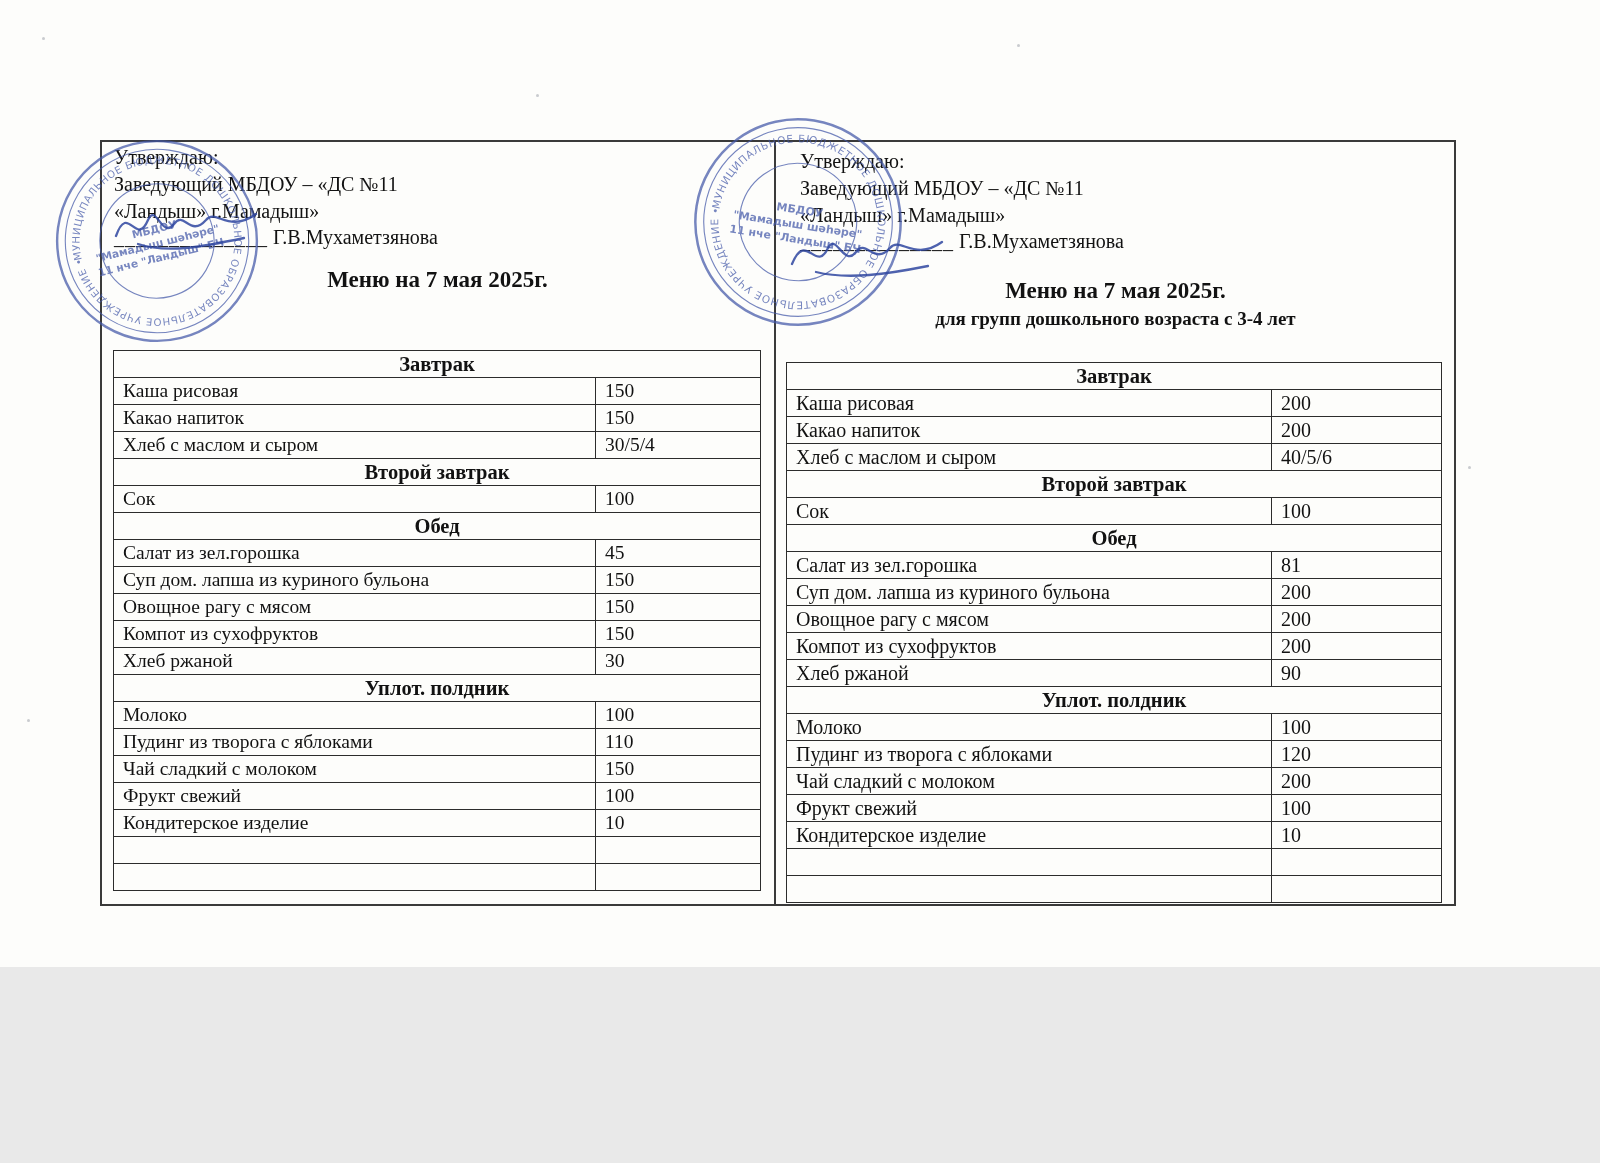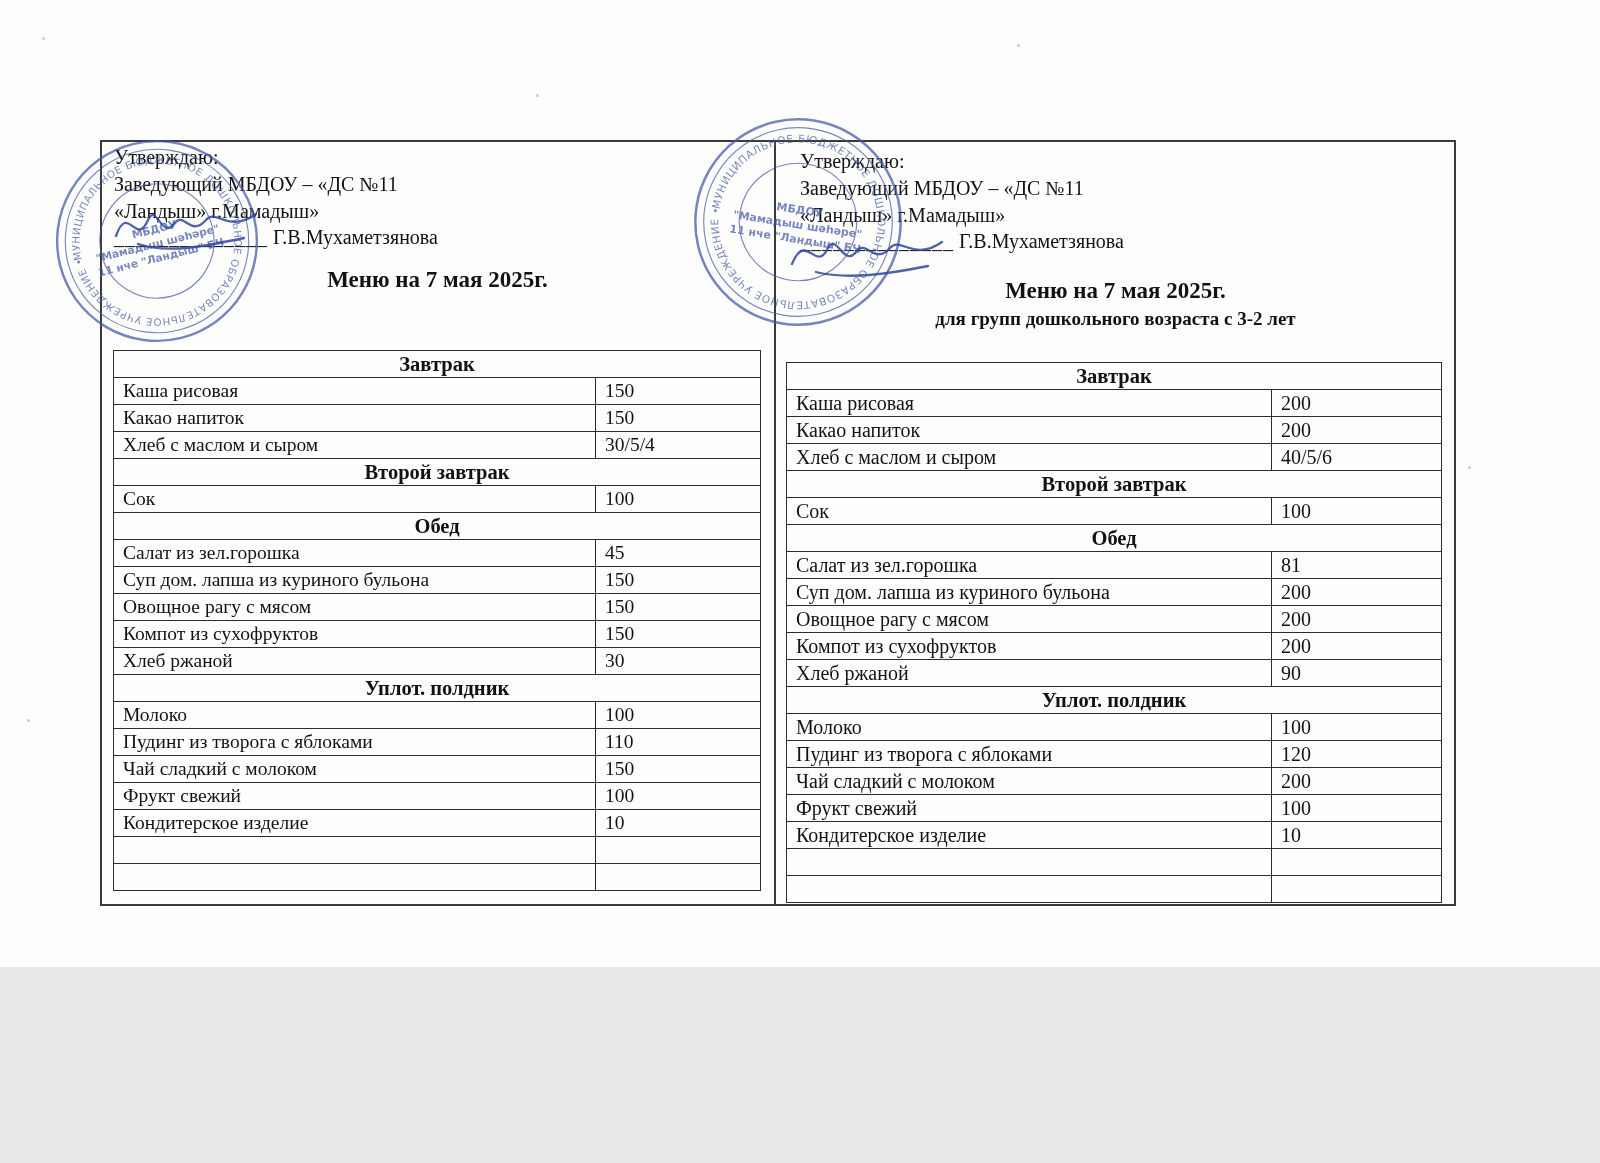--- a/index.html
+++ b/index.html
@@ -154,21 +154,21 @@
     <div class="approve">
       <div>Утверждаю:</div>
       <div>Заведующий МБДОУ – «ДС №11</div>
       <div>«Ландыш» г.Мамадыш»</div>
       <div>
         <span class="sigline">______________</span>
         <span>Г.В.Мухаметзянова</span>
       </div>
     </div>
     <h2 class="title">Меню на 7 мая 2025г.</h2>
-    <h3 class="subtitle">для групп дошкольного возраста с 3-2 лет</h3>
+    <h3 class="subtitle">для групп дошкольного возраста с 3-4 лет</h3>
     <table class="menu">
       <colgroup>
           <col class="c-dish">
           <col class="c-qty">
         </colgroup>
       <tbody>
           <tr>
             <td class="sec" colspan="2">Завтрак</td>
           </tr>
           <tr>

